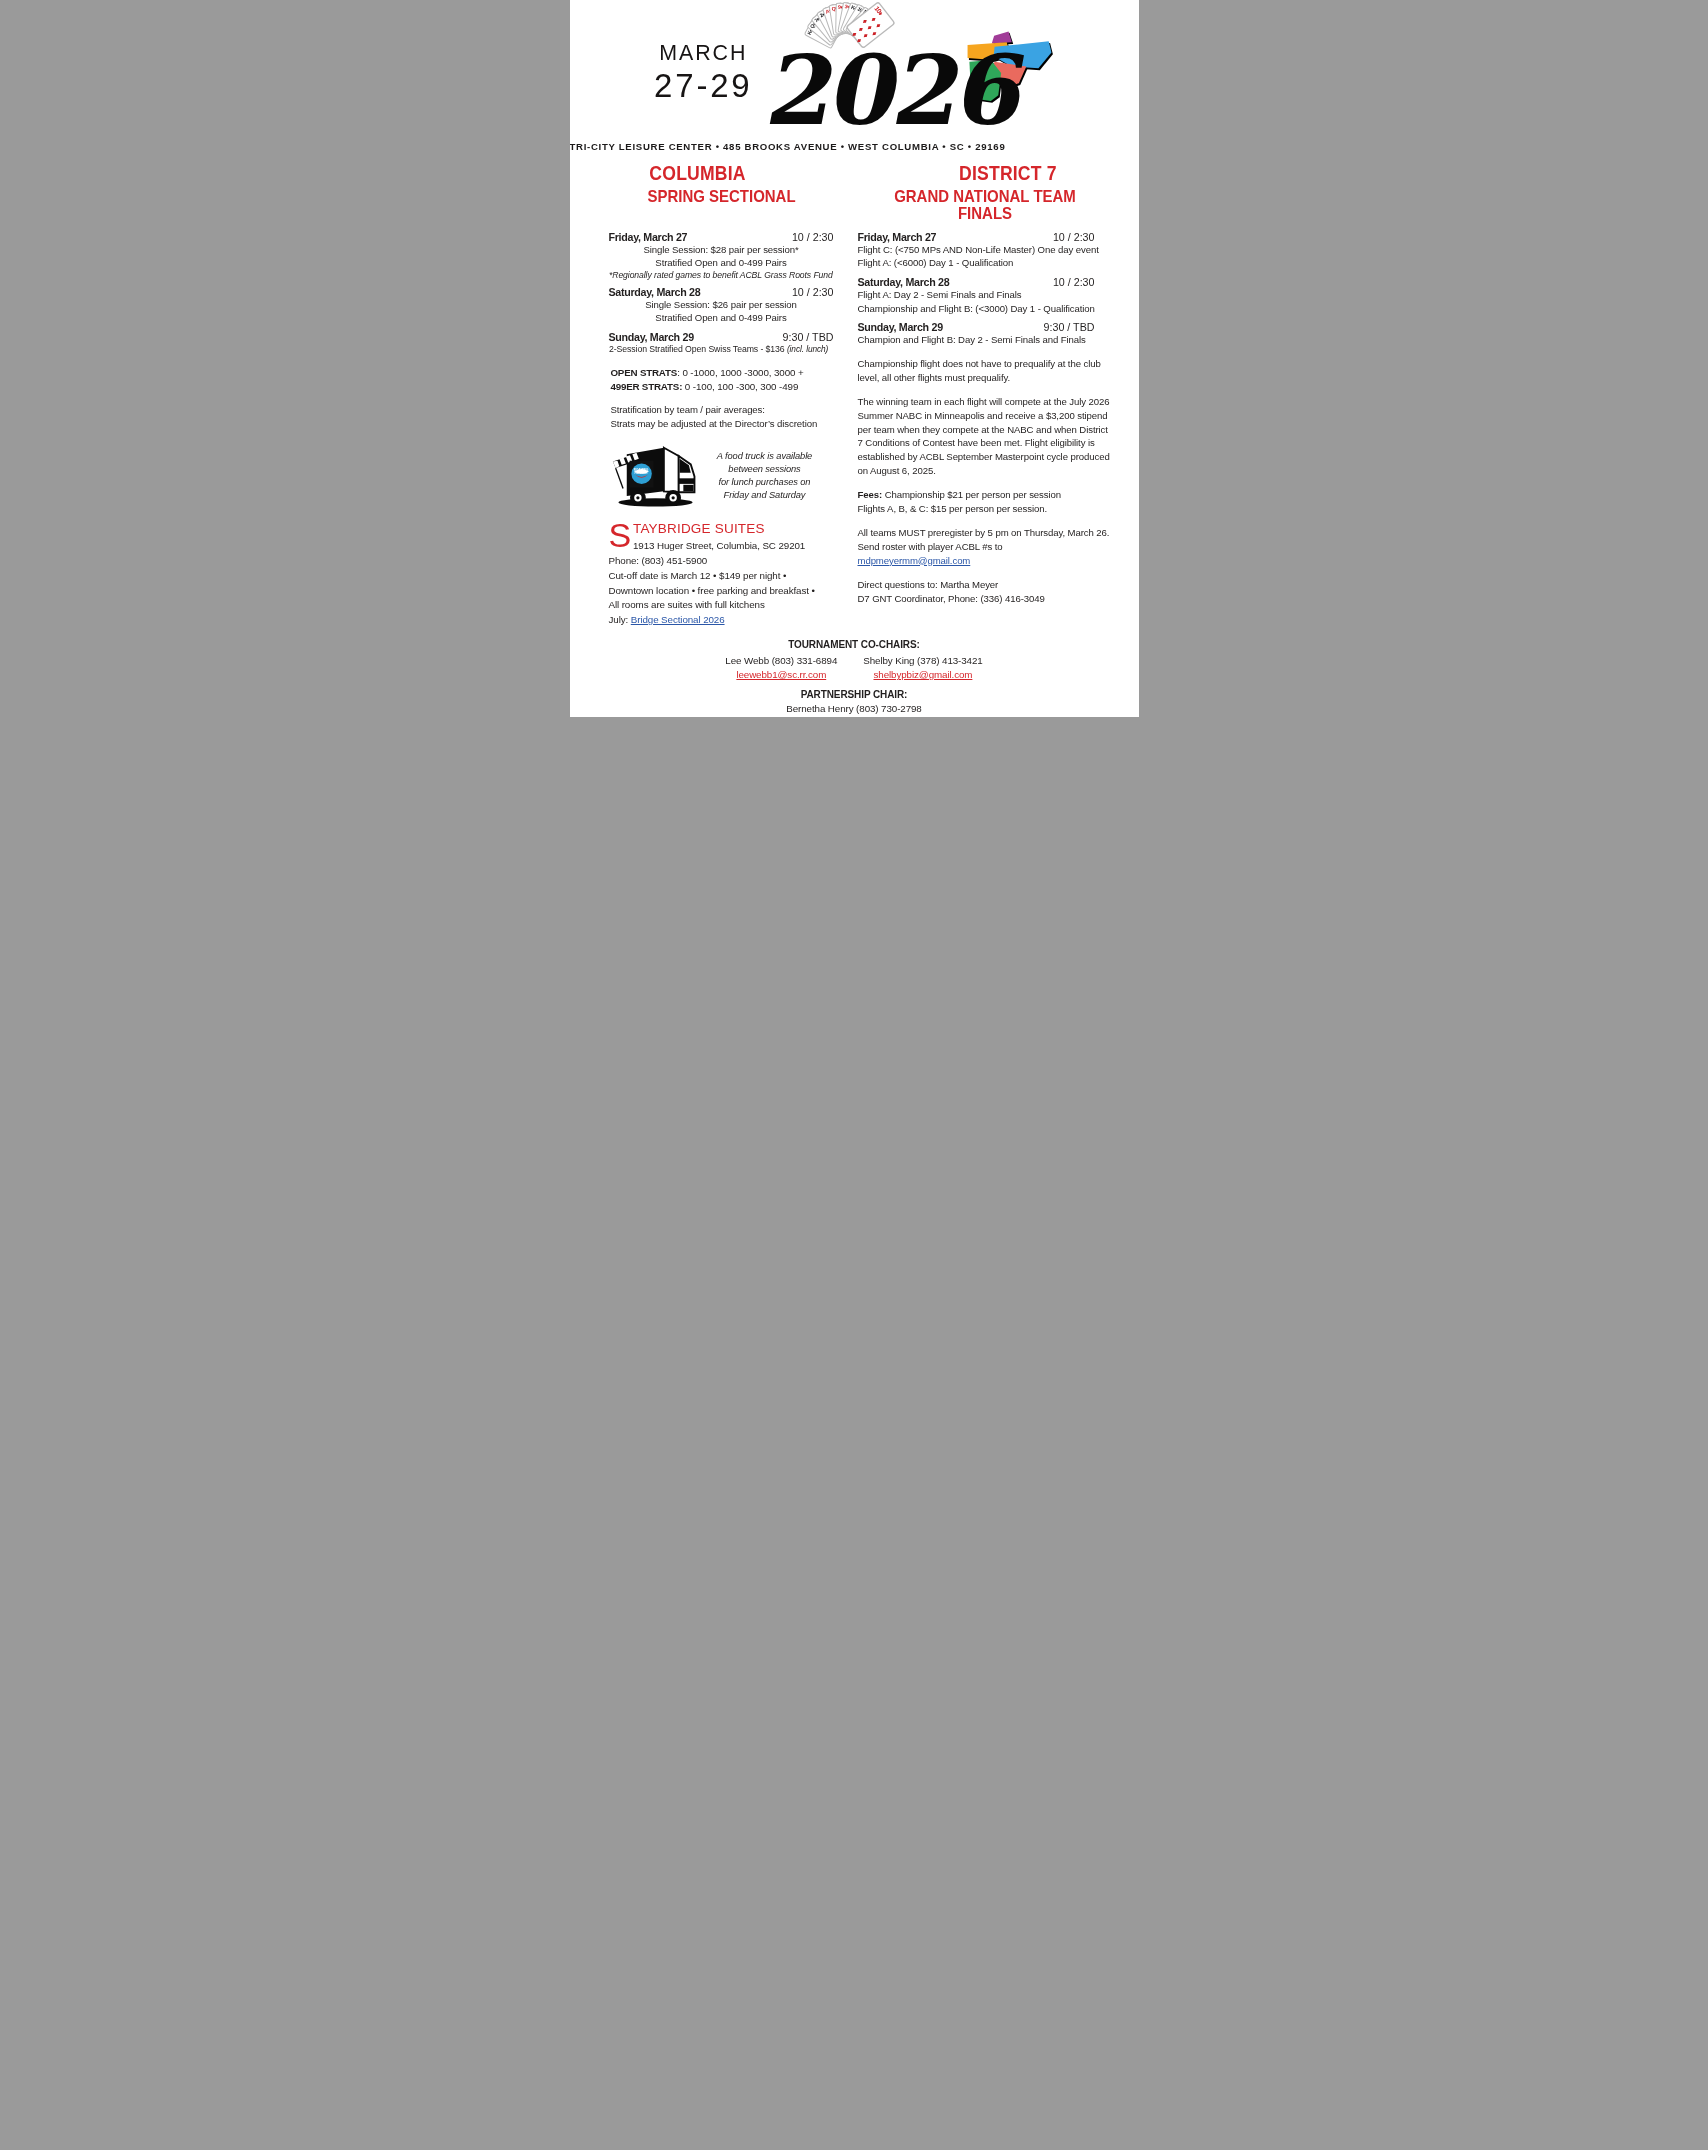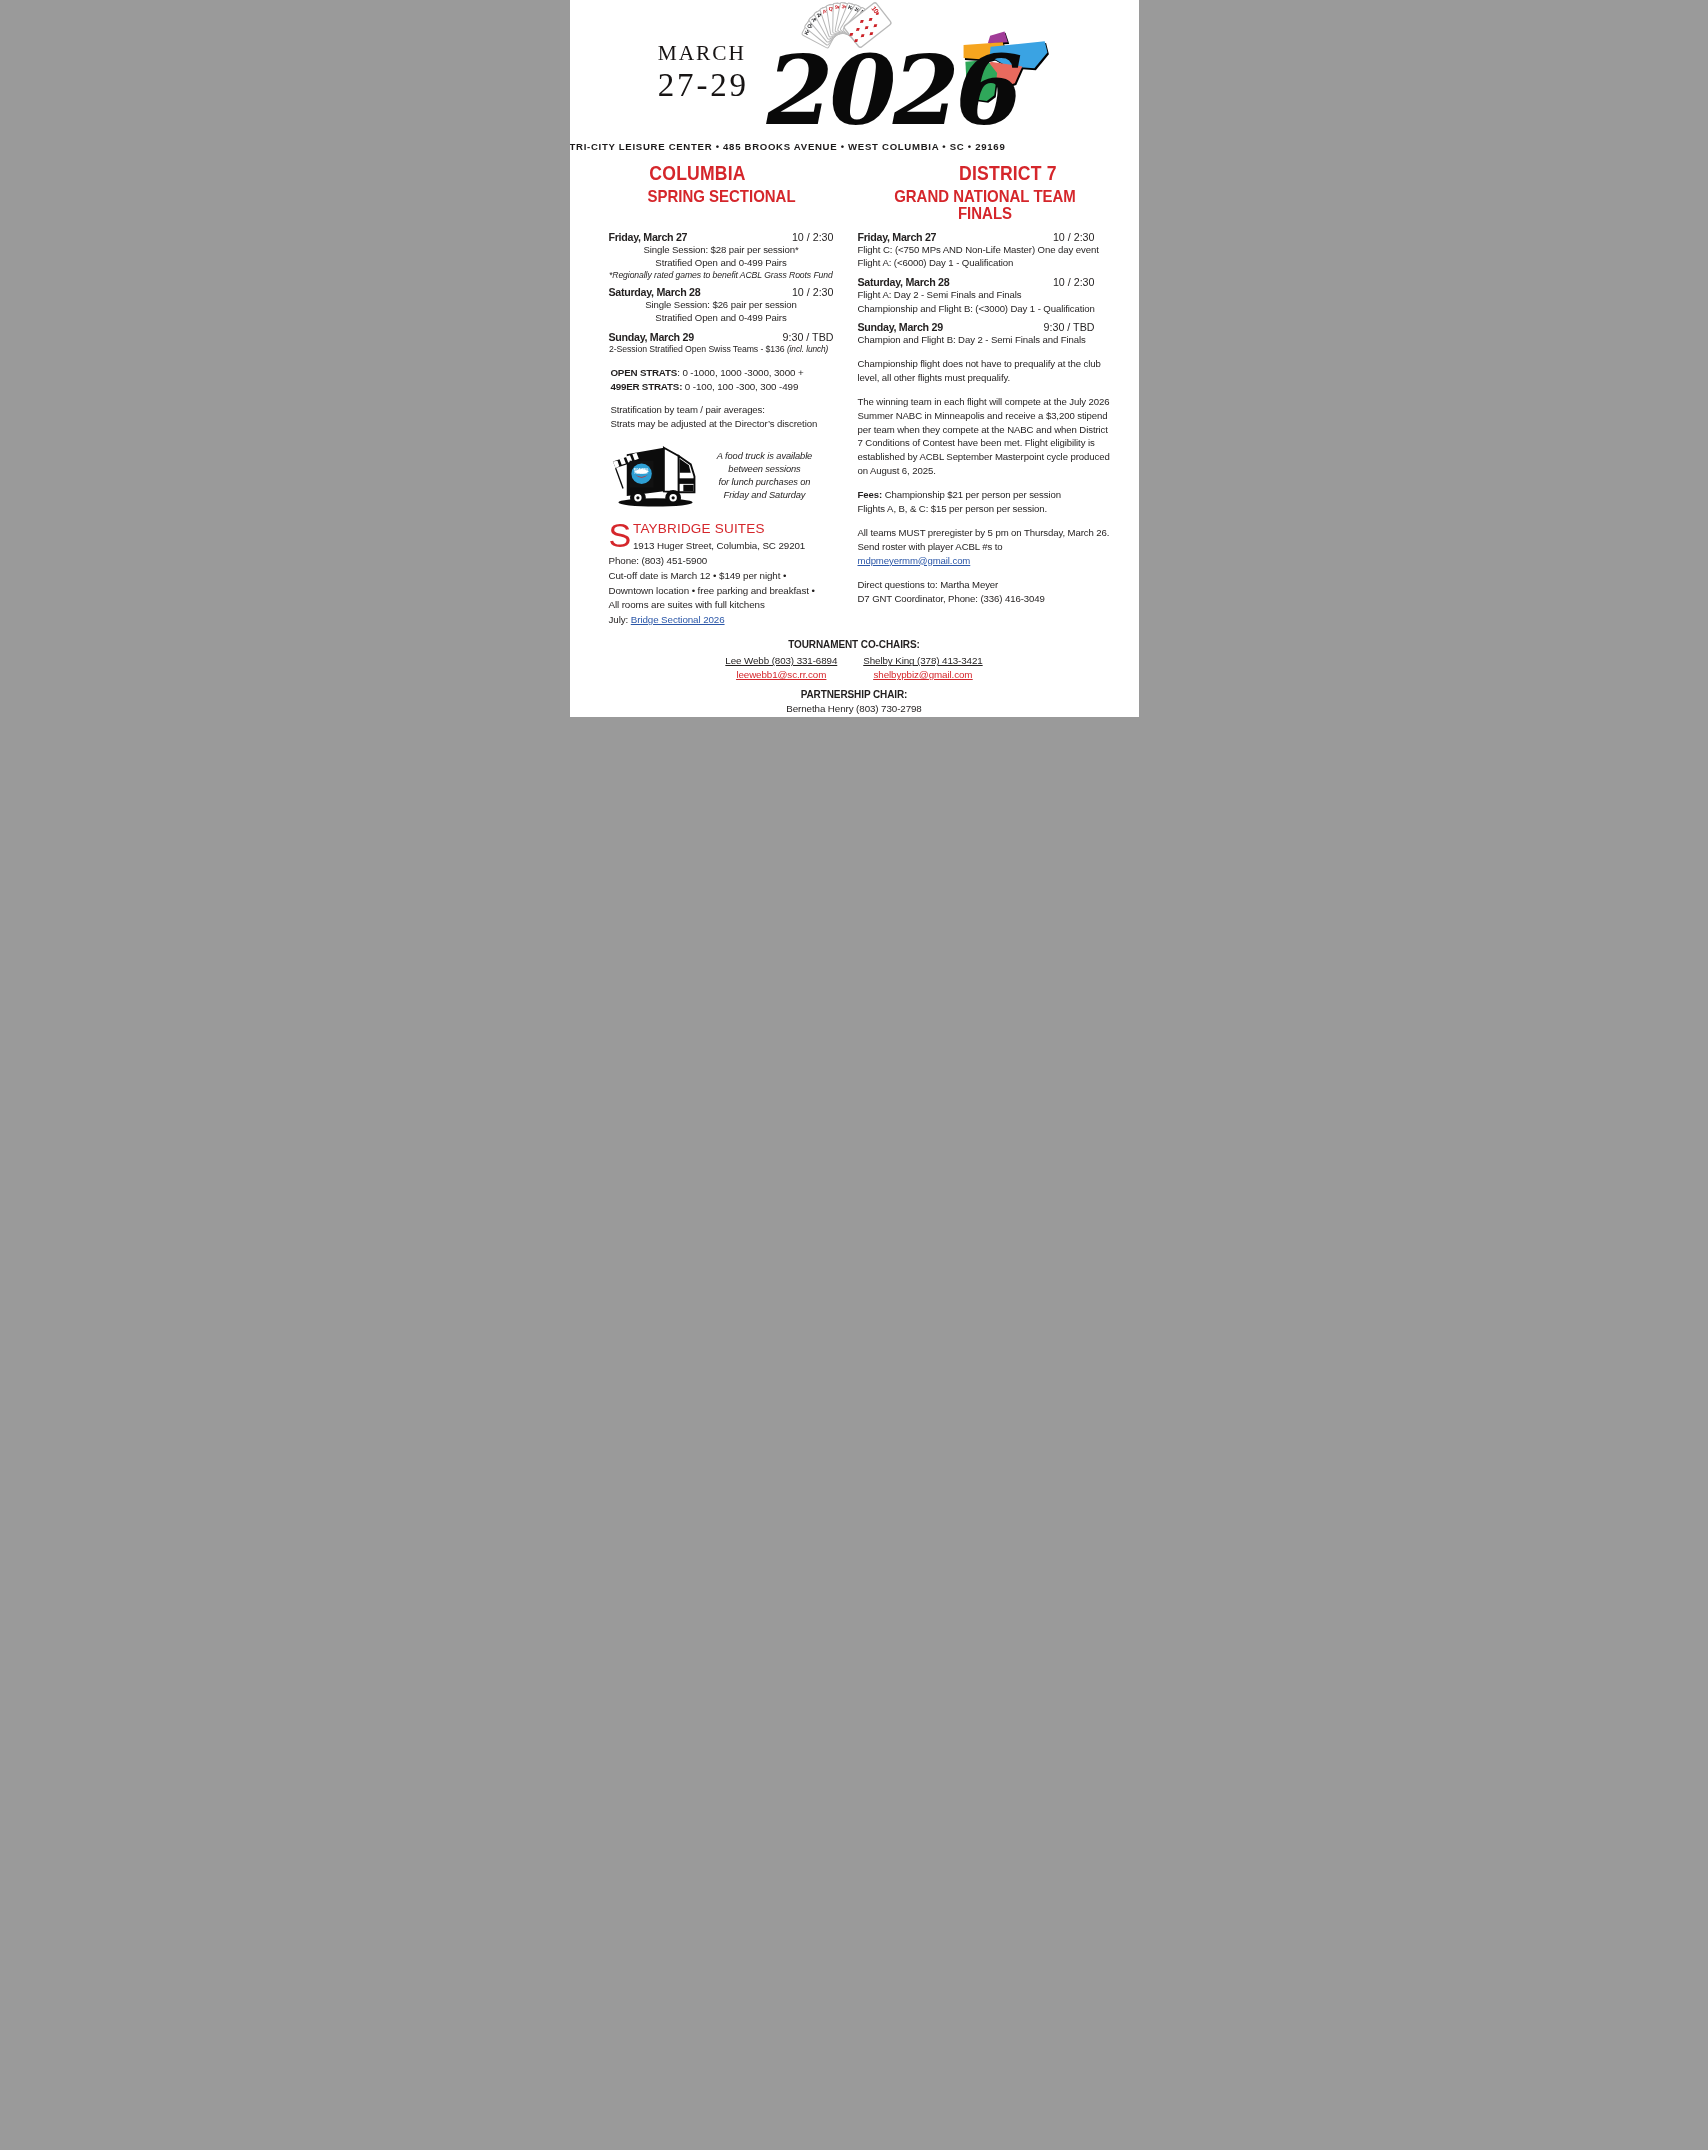--- a/index.html
+++ b/index.html
@@ -9,21 +9,21 @@
     width:569px; height:717px;
     margin:0 auto;
     background:#ffffff;
     overflow:hidden;
     font-family:"Liberation Sans", sans-serif;
     color:#221f1f;
     letter-spacing:-0.1px;
   }
   
   .header { display:flex; justify-content:center; align-items:center; gap:17.7px; margin-top:14px; height:117px; }
-  .date-block { font-family:Liberation Serif, serif; text-align:left; color:#171414; line-height:1; }
+  .date-block { font-family:Liberation Sans, sans-serif; text-align:center; color:#171414; line-height:1; }
   .date-month { font-size:21.4px; letter-spacing:1.9px; font-weight:500; }
   .date-days  { font-size:33px; letter-spacing:2.8px; margin-top:3.7px; font-weight:500; }
   .year-block { position:relative; width:177px; height:117px; }
   .year-text { position:absolute; left:0; bottom:-8.4px; font-family:"DejaVu Serif", serif; font-style:italic; font-weight:bold; font-size:96px; line-height:1; color:#090909; letter-spacing:-3.7px; }
   
   .fan { position:absolute; left:27px; top:-19.6px; width:98px; height:79px; }
   .card { position:absolute; left:38px; top:8.4px; width:21.4px; height:31px; background:#fff; border:0.7px solid #b9b9b9; border-radius:2.3px; transform-origin:50% 135%; box-shadow:0 0 0 0.5px #fff inset; }
   .card .rk { position:absolute; left:1.4px; top:0.5px; font-size:5.1px; font-weight:bold; line-height:1; letter-spacing:-0.5px; }
   .card .rk.red { color:#cc2127; } .card .rk.blk { color:#17171a; }
   .card .pips { position:absolute; left:1.9px; top:6.5px; width:17.7px; font-size:6px; line-height:6px; color:#cc2127; letter-spacing:0.5px; text-align:center; }
@@ -65,21 +65,21 @@
   .hotel-line { clear:none; }
   a.blue-link { color:#2b57a8; text-decoration:underline; text-decoration-color:#2b57a8; cursor:pointer; }
   a.red-link { color:var(--red); text-decoration:underline; text-decoration-color:var(--red); cursor:pointer; }
   
   .para { font-size:9.6px; line-height:1.44; margin-top:10.3px; }
   .para b { letter-spacing:-0.1px; }
   .contact { margin-top:10.3px; font-size:9.6px; line-height:1.44; }
   
   .footer { text-align:center; margin-top:11.2px; }
   .foot-title { font-weight:bold; font-size:10px; letter-spacing:-0.1px; }
-  .chairs { display:flex; justify-content:center; gap:26px; margin-top:4.7px;text-decoration:underline; }
+  .chairs { display:flex; justify-content:center; gap:26px; margin-top:4.7px; }
   .chair { font-size:9.8px; line-height:1.4; }
   .foot-title2 { font-weight:bold; font-size:10px; margin-top:7.5px; }
   .pchair { font-size:9.8px; line-height:1.4; margin-top:1.9px; }
   :root { --red:#d5262b; }
 </style>
 </head>
 <body>
 
 <div class="page">
 

